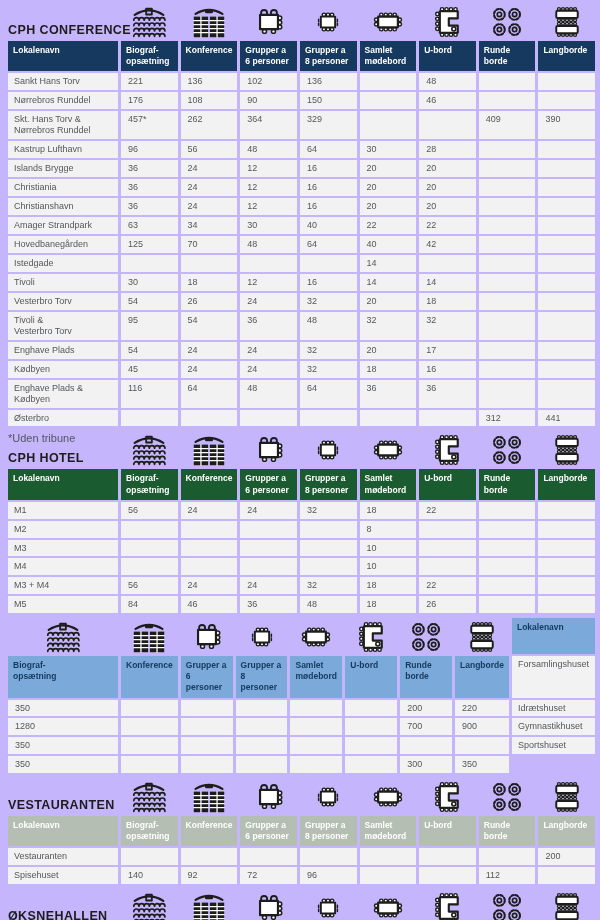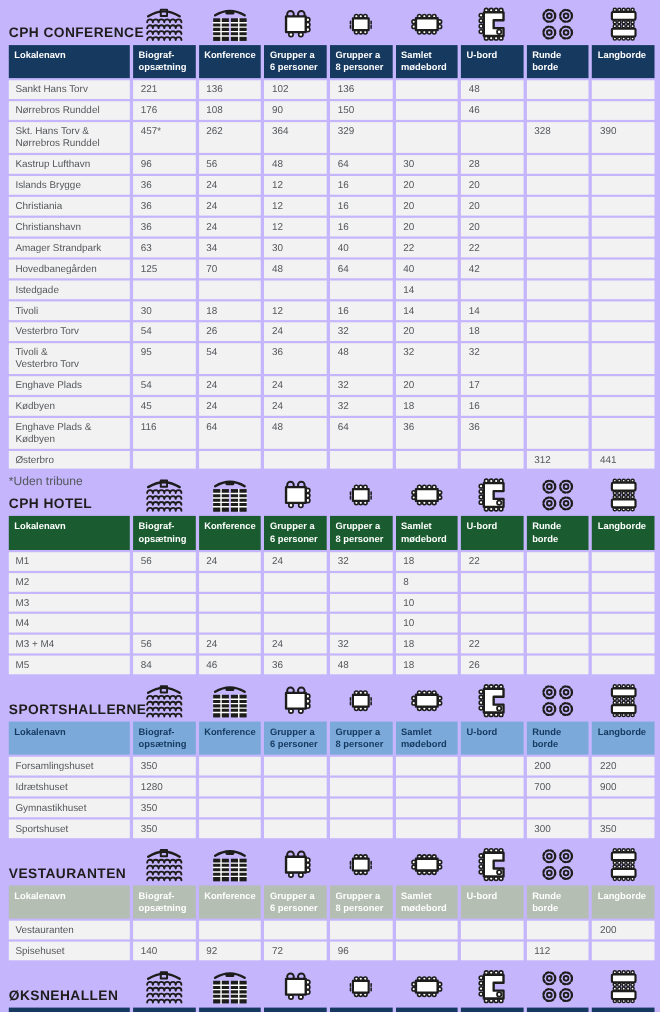--- a/index.html
+++ b/index.html
@@ -191,21 +191,21 @@
         <div class="cell num"></div>
         <div class="cell num"></div>
         <div class="cell name">Skt. Hans Torv &amp;
 Nørrebros Runddel</div>
         <div class="cell num">457*</div>
         <div class="cell num">262</div>
         <div class="cell num">364</div>
         <div class="cell num">329</div>
         <div class="cell num"></div>
         <div class="cell num"></div>
-        <div class="cell num">328</div>
+        <div class="cell num">409</div>
         <div class="cell num">390</div>
         <div class="cell name">Kastrup Lufthavn</div>
         <div class="cell num">96</div>
         <div class="cell num">56</div>
         <div class="cell num">48</div>
         <div class="cell num">64</div>
         <div class="cell num">30</div>
         <div class="cell num">28</div>
         <div class="cell num"></div>
         <div class="cell num"></div>
@@ -532,23 +532,20 @@
         <div class="cell num">36</div>
         <div class="cell num">48</div>
         <div class="cell num">18</div>
         <div class="cell num">26</div>
         <div class="cell num"></div>
         <div class="cell num"></div>
       </div>
     </section>
     <section class="section">
       <div class="grid">
-        <div class="title-cell">
-          <h2 class="section-title">SPORTSHALLERNE</h2>
-        </div>
         <div class="icon-cell">
           <span>
             <svg width="40" height="34" viewBox="0 0 44 38" fill="none" stroke="#1d1d1b" stroke-linecap="round" stroke-linejoin="round">
               <path d="M6 11 Q22 1 38 11" stroke-width="2.4"></path>
               <rect x="18.8" y="4.2" width="6.4" height="6.4" stroke-width="2"></rect>
               <path d="M5 17 a2.9 2.9 0 0 1 5.8 0 a2.9 2.9 0 0 1 5.8 0 a2.9 2.9 0 0 1 5.8 0 a2.9 2.9 0 0 1 5.8 0 a2.9 2.9 0 0 1 5.8 0 a2.9 2.9 0 0 1 5.8 0" stroke-width="1.9"></path>
               <path d="M5 23 a2.9 2.9 0 0 1 5.8 0 a2.9 2.9 0 0 1 5.8 0 a2.9 2.9 0 0 1 5.8 0 a2.9 2.9 0 0 1 5.8 0 a2.9 2.9 0 0 1 5.8 0 a2.9 2.9 0 0 1 5.8 0" stroke-width="1.9"></path>
               <path d="M5 29 a2.9 2.9 0 0 1 5.8 0 a2.9 2.9 0 0 1 5.8 0 a2.9 2.9 0 0 1 5.8 0 a2.9 2.9 0 0 1 5.8 0 a2.9 2.9 0 0 1 5.8 0 a2.9 2.9 0 0 1 5.8 0" stroke-width="1.9"></path>
               <path d="M5 35 a2.9 2.9 0 0 1 5.8 0 a2.9 2.9 0 0 1 5.8 0 a2.9 2.9 0 0 1 5.8 0 a2.9 2.9 0 0 1 5.8 0 a2.9 2.9 0 0 1 5.8 0 a2.9 2.9 0 0 1 5.8 0" stroke-width="1.9"></path>
             </svg>

